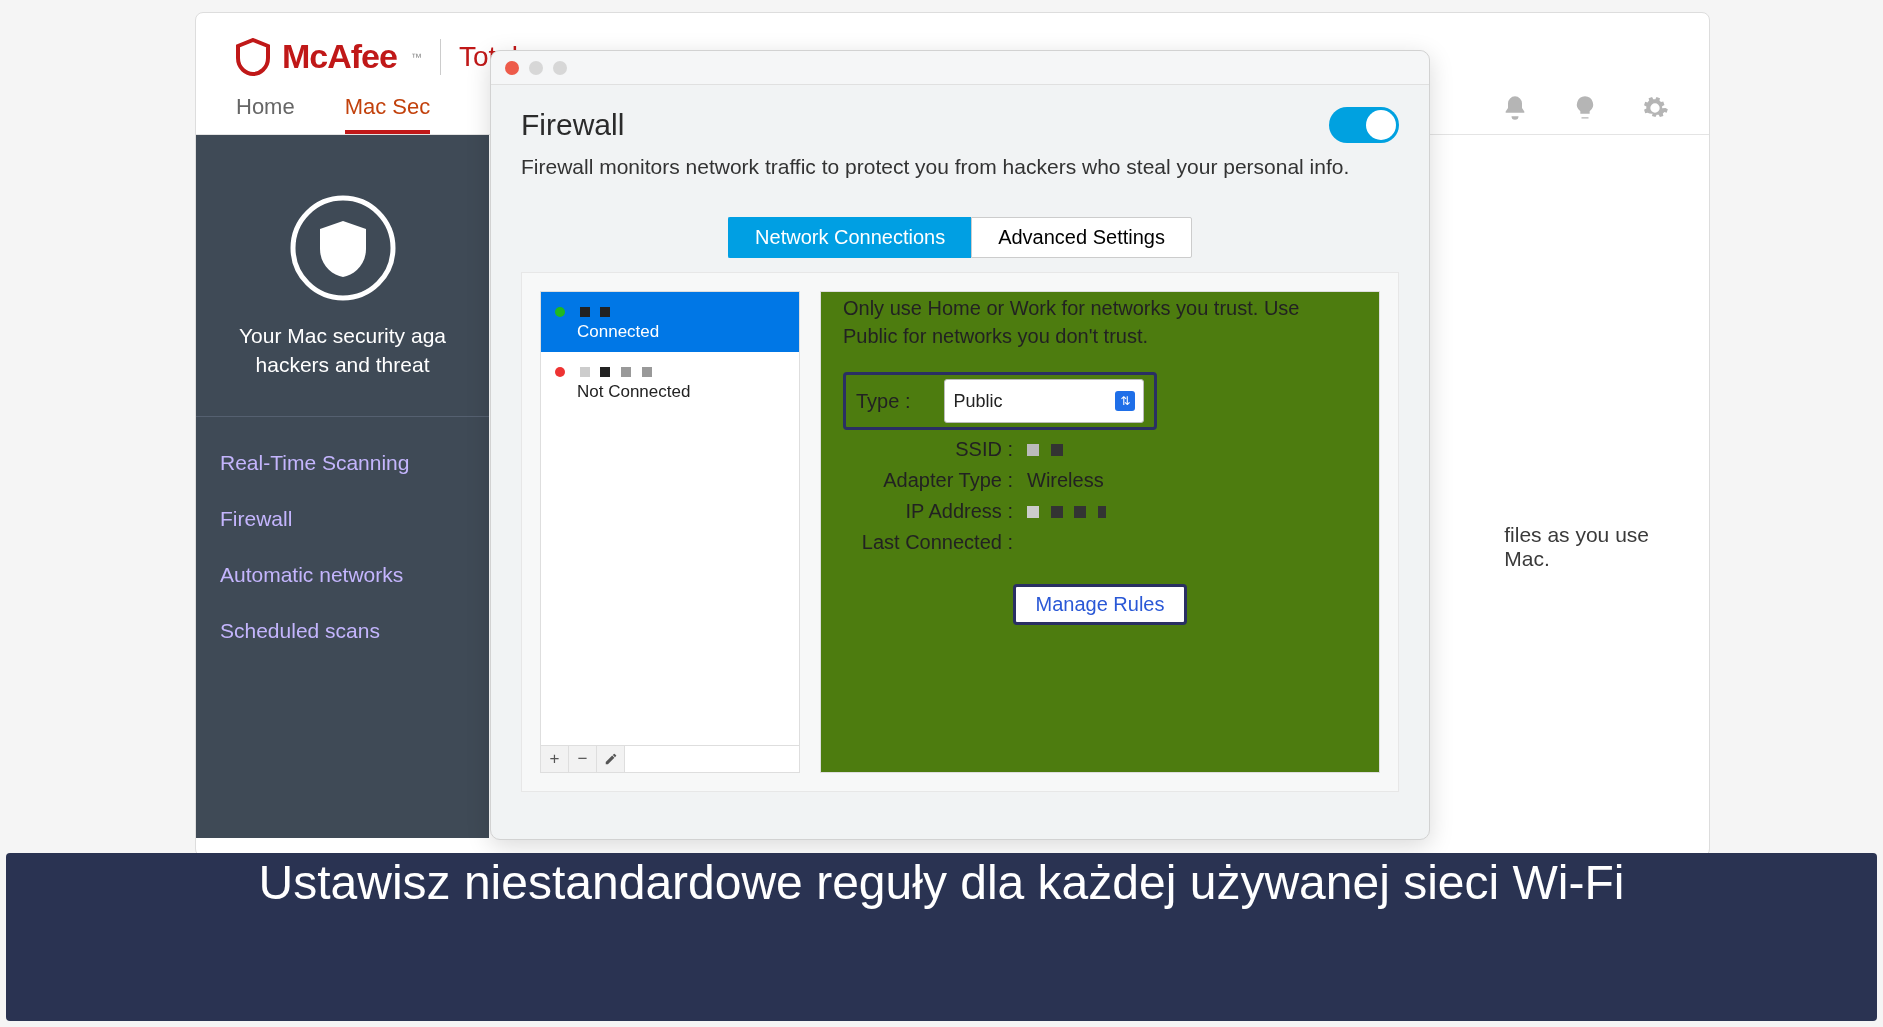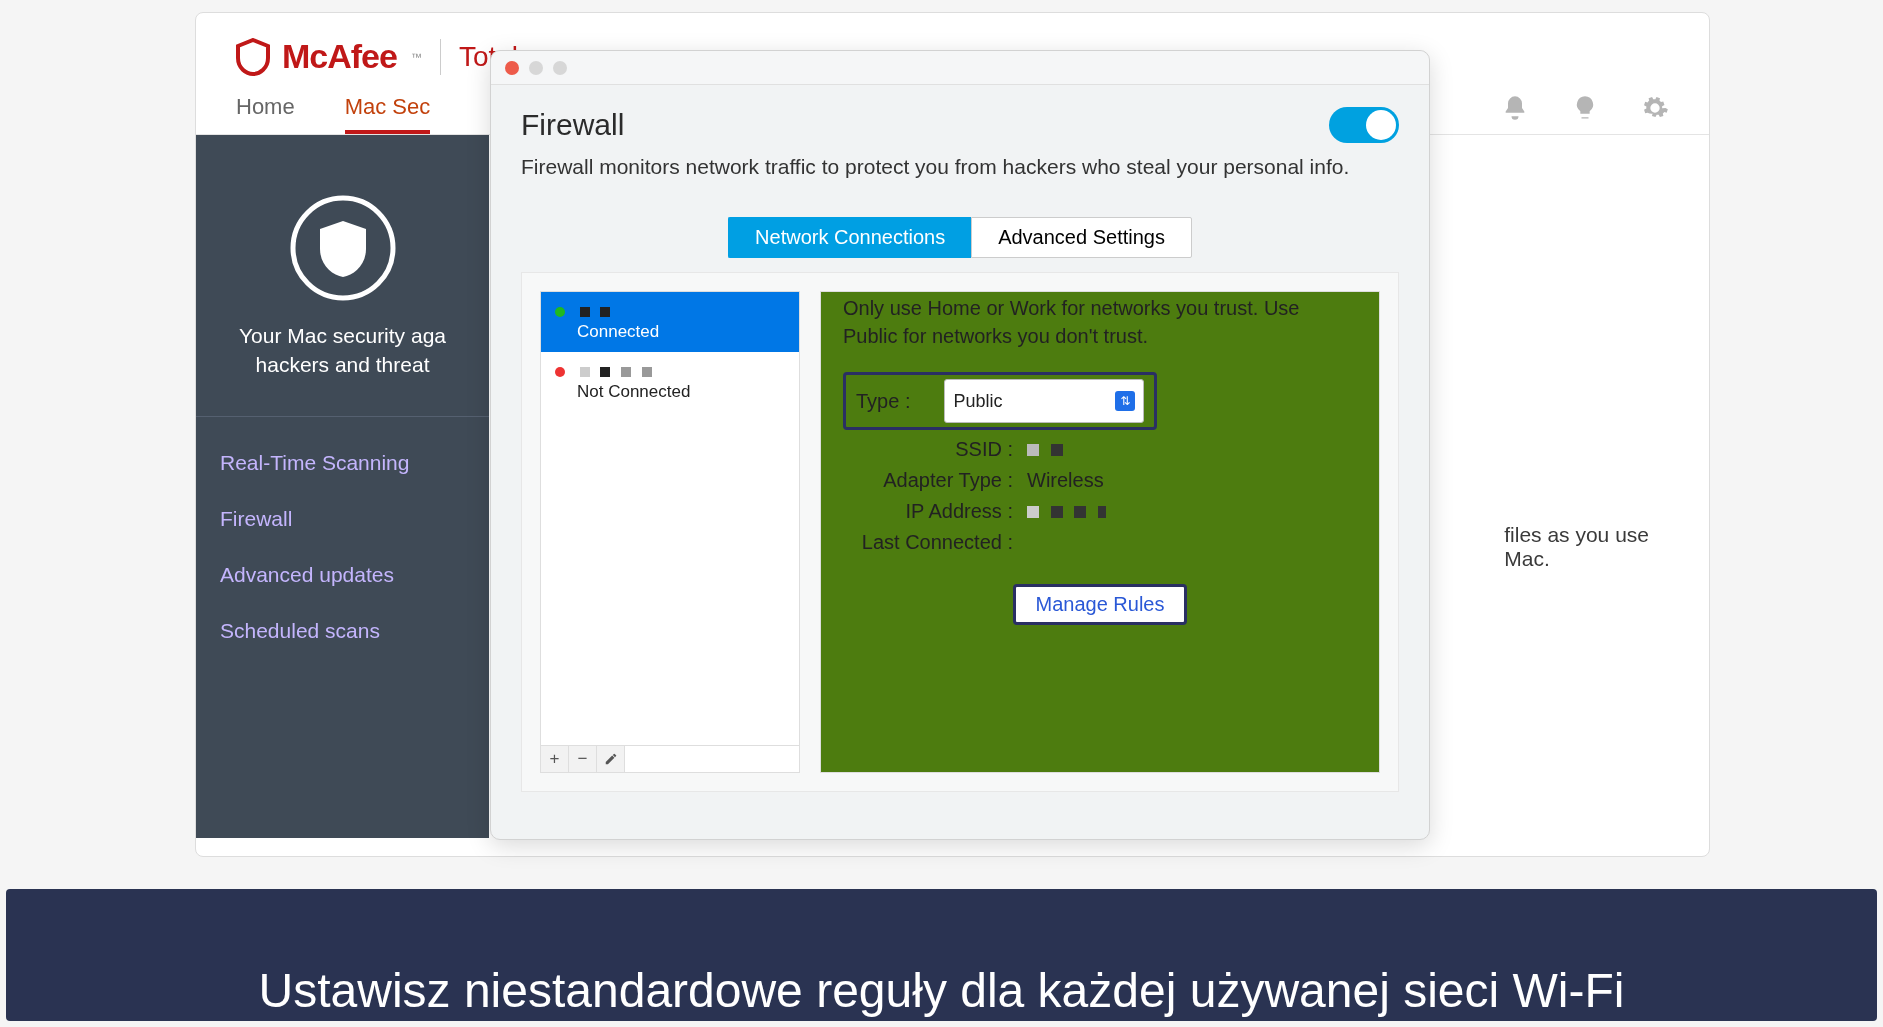--- a/index.html
+++ b/index.html
@@ -111,23 +111,23 @@
   .type-box { border:3px solid #2a2f63; border-radius:4px; padding:4px 10px; display:flex; align-items:center; gap:20px;}
   .type-select {
     height:44px; width:200px; border:1px solid #bbb; border-radius:3px; padding:0 8px;
     display:flex; align-items:center; justify-content:space-between; background:#fff; font-size:18px;
   }
   .type-select .caret { width:20px; height:20px; background:#1f6fe8; border-radius:3px; display:flex; align-items:center; justify-content:center; color:#fff; font-size:12px;}
   .redbox { display:inline-block; width:12px; height:12px; background:#333; margin-right:6px;}
   .mng-rules { margin: 22px auto 17px auto; border:3px solid #2a2f63; border-radius:4px; padding:6px 20px; color:#2a58d6; font-size:20px; cursor:pointer; background:#fff; width:fit-content;}
   
   .caption {
-    position:absolute; left:6px; right:6px; bottom:6px; height:132px;
+    position:absolute; left:6px; right:6px; bottom:6px; height:168px;
     background:#2a3352; color:#fff; font-size:48px; font-weight:500;
-    display:flex; align-items:flex-end; justify-content:center; text-align:center;
+    display:flex; align-items:flex-start; justify-content:center; text-align:center;
     border-radius:4px; padding: 0 40px; line-height:1.25;
   }
 </style>
 </head>
 <body>
 
 <div class="outer-frame">
   <div class="mc-header">
     <div class="mc-logo">
       <span class="mc-shield-logo">
@@ -174,21 +174,21 @@
             </svg>
         </div>
         <div class="mc-sidetext">
           <span>Your Mac security aga</span><br>
           <span>hackers and threat</span>
         </div>
       </div>
       <div class="mc-sideitems">
         <div class="mc-sideitem">Real-Time Scanning</div>
         <div class="mc-sideitem">Firewall</div>
-        <div class="mc-sideitem">Advanced updates</div>
+        <div class="mc-sideitem">Automatic networks</div>
         <div class="mc-sideitem">Scheduled scans</div>
       </div>
     </div>
     <div class="mc-right">
       <div class="fragment">
         <span>files as you use</span><br>
         <span>Mac.</span>
       </div>
     </div>
   </div>

